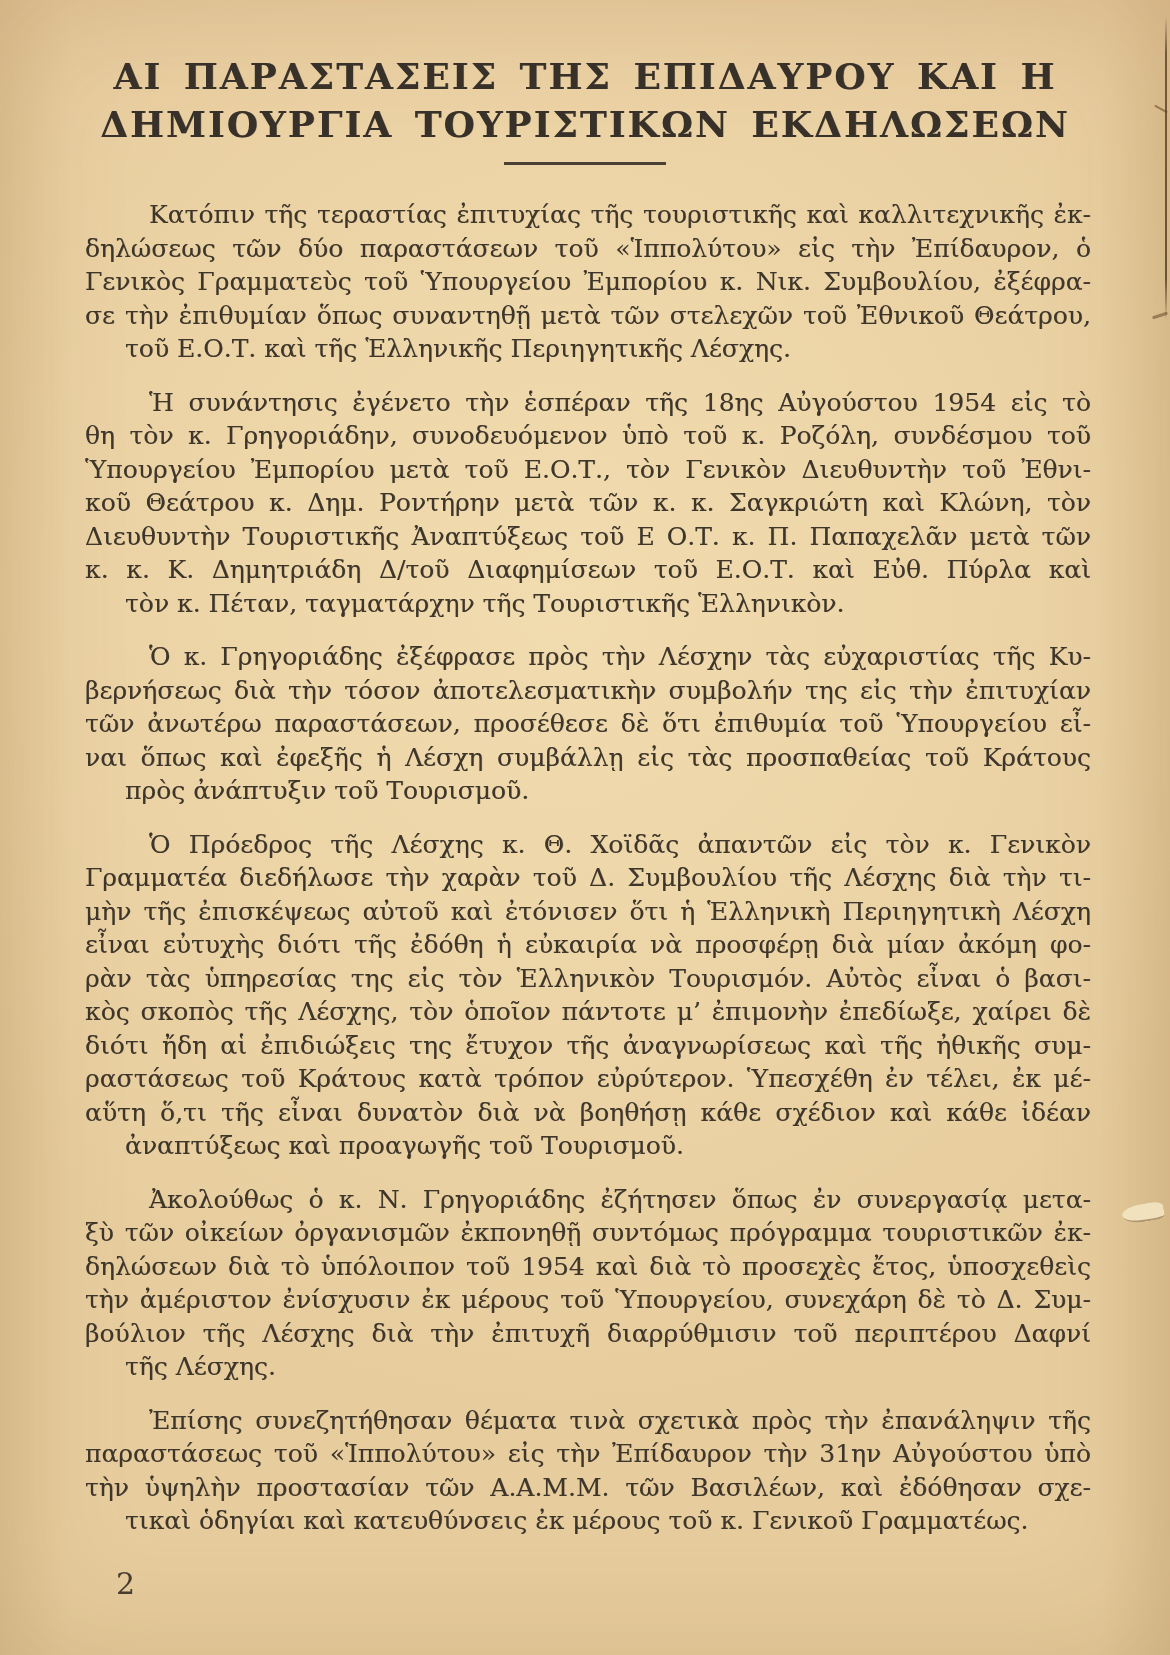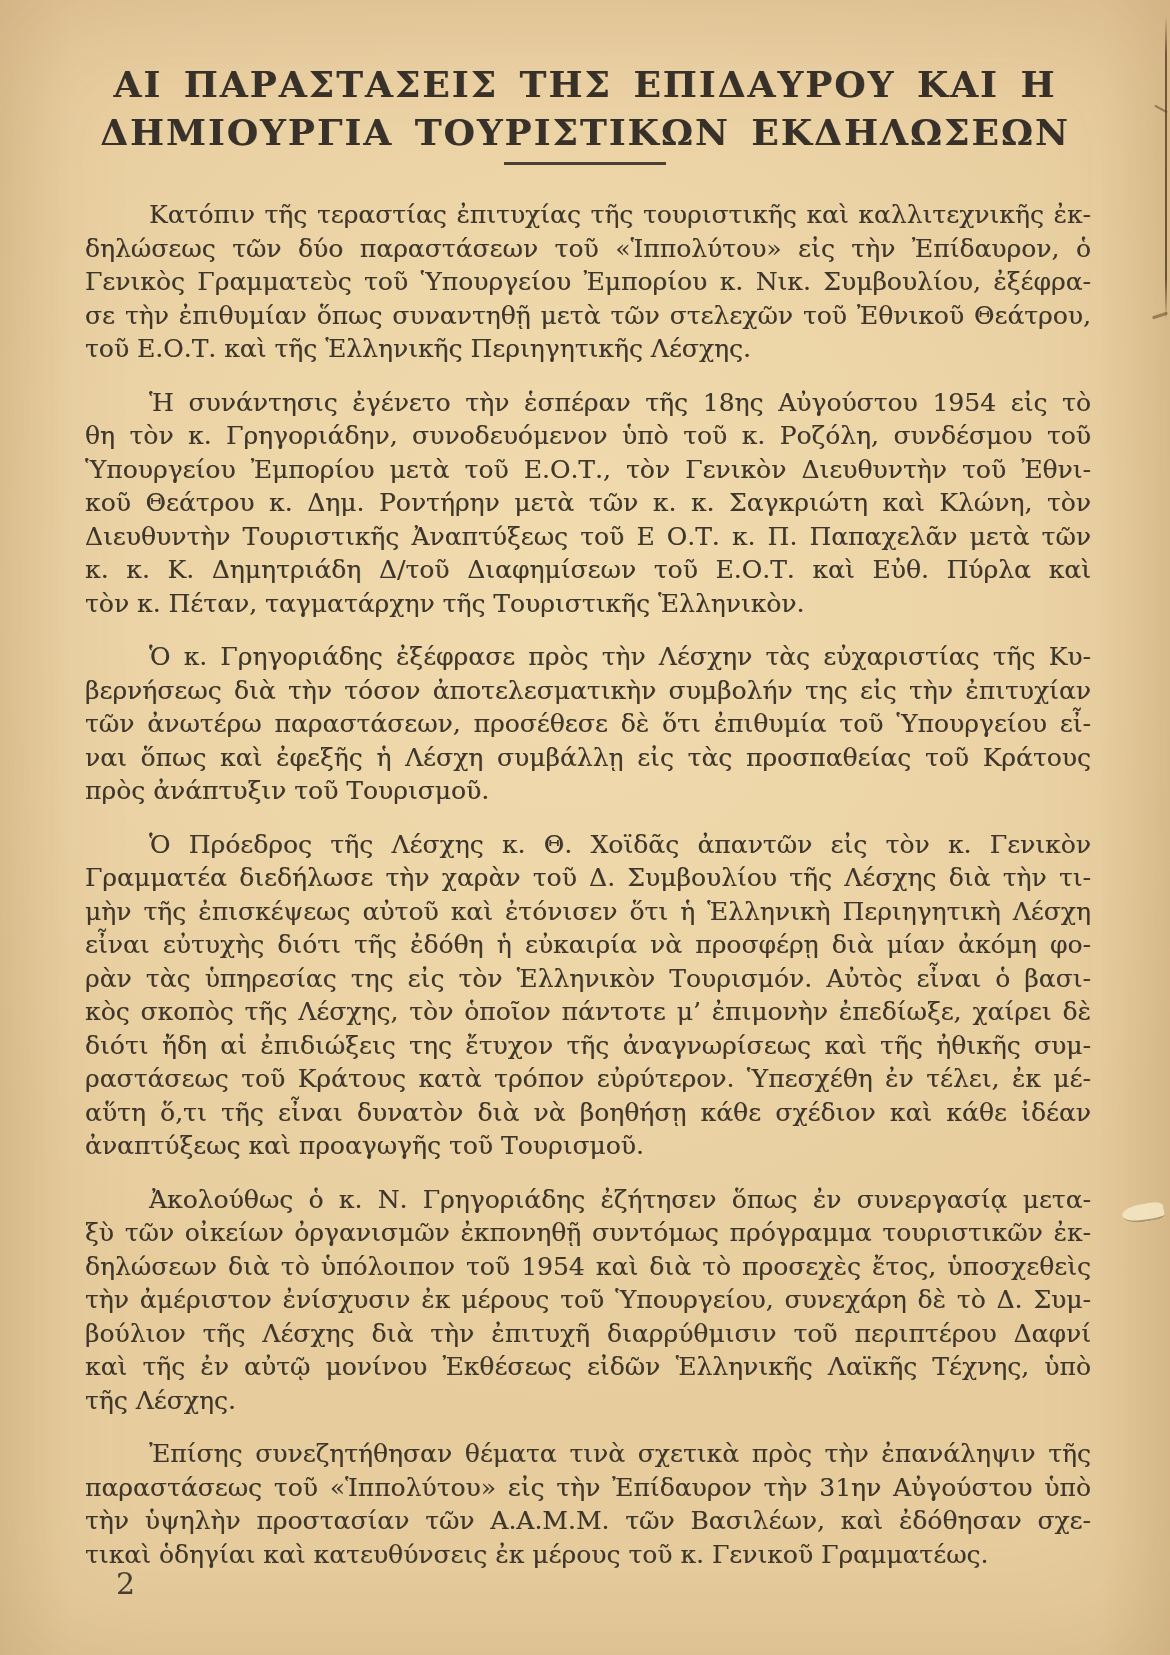--- a/index.html
+++ b/index.html
@@ -18,21 +18,21 @@
       radial-gradient(90% 70% at 48% 36%, rgba(250,233,190,0.55) 0%, rgba(250,233,190,0) 70%),
       radial-gradient(130% 115% at 50% 50%, rgba(0,0,0,0) 58%, rgba(150,103,52,0.22) 100%),
       linear-gradient(to bottom, rgba(236,198,158,0.28) 0%, rgba(0,0,0,0) 10%),
       linear-gradient(to right, rgba(160,115,60,0.10) 0%, rgba(0,0,0,0) 6%, rgba(0,0,0,0) 94%, rgba(160,115,60,0.12) 100%);
     box-shadow: inset 0 0 130px rgba(128,88,42,0.20);
     font-family: "DejaVu Serif", "Liberation Serif", serif;
     color: #3e362b;
   }
   .title {
     position: absolute;
-    top: 60px;
+    top: 52px;
     left: 45px;
     right: 45px;
     text-align: center;
     font-weight: bold;
     font-size: 36px;
     line-height: 48px;
     letter-spacing: 2px;
     word-spacing: 7px;
     color: #38312a;
     text-shadow: 0.4px 0.4px 0 rgba(56,49,42,0.45);
@@ -54,21 +54,21 @@
     line-height: 33.5px;
     text-shadow: 0.35px 0.35px 0 rgba(62,54,43,0.4);
   }
   .paragraph { margin: 0; }
   .line {
     text-align: justify;
     text-align-last: justify;
     white-space: normal;
   }
   .line.first { text-indent: 64px; margin-top: 20px; }
-  .line.last { text-align-last: left; }
+  .line.last { text-align-last: left; margin-left: 40px; }
   .page-number {
     position: absolute;
     top: 1566px;
     left: 116px;
     font-size: 30px;
     color: #463d30;
   }
   
   .crease {
     position: absolute;
@@ -160,21 +160,20 @@
         <div class="line">ραστάσεως τοῦ Κράτους κατὰ τρόπον εὐρύτερον. Ὑπεσχέθη ἐν τέλει, ἐκ μέ-</div>
         <div class="line">αὕτη ὅ,τι τῆς εἶναι δυνατὸν διὰ νὰ βοηθήσῃ κάθε σχέδιον καὶ κάθε ἰδέαν</div>
         <div class="line last">ἀναπτύξεως καὶ προαγωγῆς τοῦ Τουρισμοῦ.</div>
       </div>
       <div class="paragraph">
         <div class="line first">Ἀκολούθως ὁ κ. Ν. Γρηγοριάδης ἐζήτησεν ὅπως ἐν συνεργασίᾳ μετα-</div>
         <div class="line">ξὺ τῶν οἰκείων ὀργανισμῶν ἐκπονηθῇ συντόμως πρόγραμμα τουριστικῶν ἐκ-</div>
         <div class="line">δηλώσεων διὰ τὸ ὑπόλοιπον τοῦ 1954 καὶ διὰ τὸ προσεχὲς ἔτος, ὑποσχεθεὶς</div>
         <div class="line">τὴν ἀμέριστον ἐνίσχυσιν ἐκ μέρους τοῦ Ὑπουργείου, συνεχάρη δὲ τὸ Δ. Συμ-</div>
         <div class="line">βούλιον τῆς Λέσχης διὰ τὴν ἐπιτυχῆ διαρρύθμισιν τοῦ περιπτέρου Δαφνί</div>
-        <div class="line">καὶ τῆς ἐν αὐτῷ μονίνου Ἐκθέσεως εἰδῶν Ἑλληνικῆς Λαϊκῆς Τέχνης, ὑπὸ</div>
         <div class="line last">τῆς Λέσχης.</div>
       </div>
       <div class="paragraph">
         <div class="line first">Ἐπίσης συνεζητήθησαν θέματα τινὰ σχετικὰ πρὸς τὴν ἐπανάληψιν τῆς</div>
         <div class="line">παραστάσεως τοῦ «Ἱππολύτου» εἰς τὴν Ἐπίδαυρον τὴν 31ην Αὐγούστου ὑπὸ</div>
         <div class="line">τὴν ὑψηλὴν προστασίαν τῶν Α.Α.Μ.Μ. τῶν Βασιλέων, καὶ ἐδόθησαν σχε-</div>
         <div class="line last">τικαὶ ὁδηγίαι καὶ κατευθύνσεις ἐκ μέρους τοῦ κ. Γενικοῦ Γραμματέως.</div>
       </div>
     </div>
 

